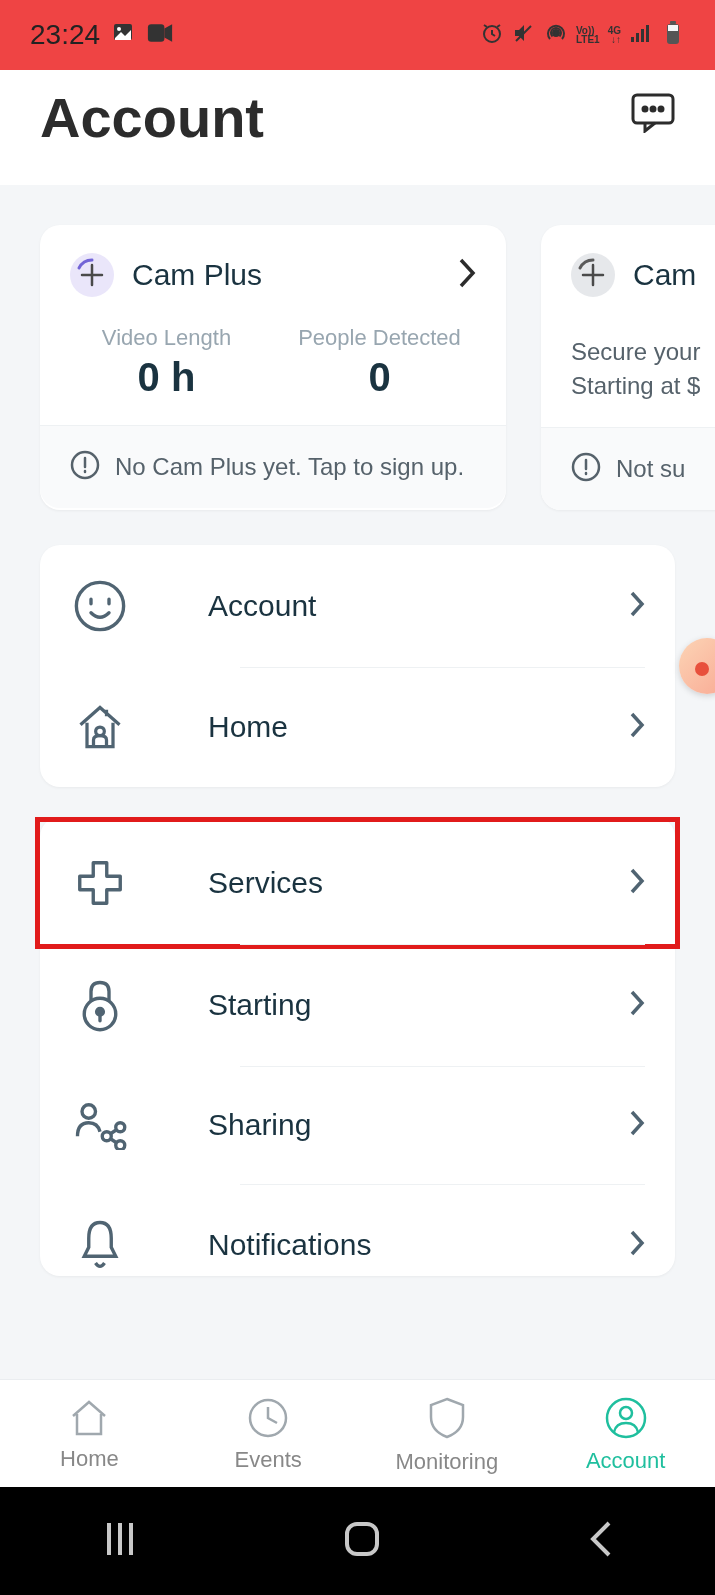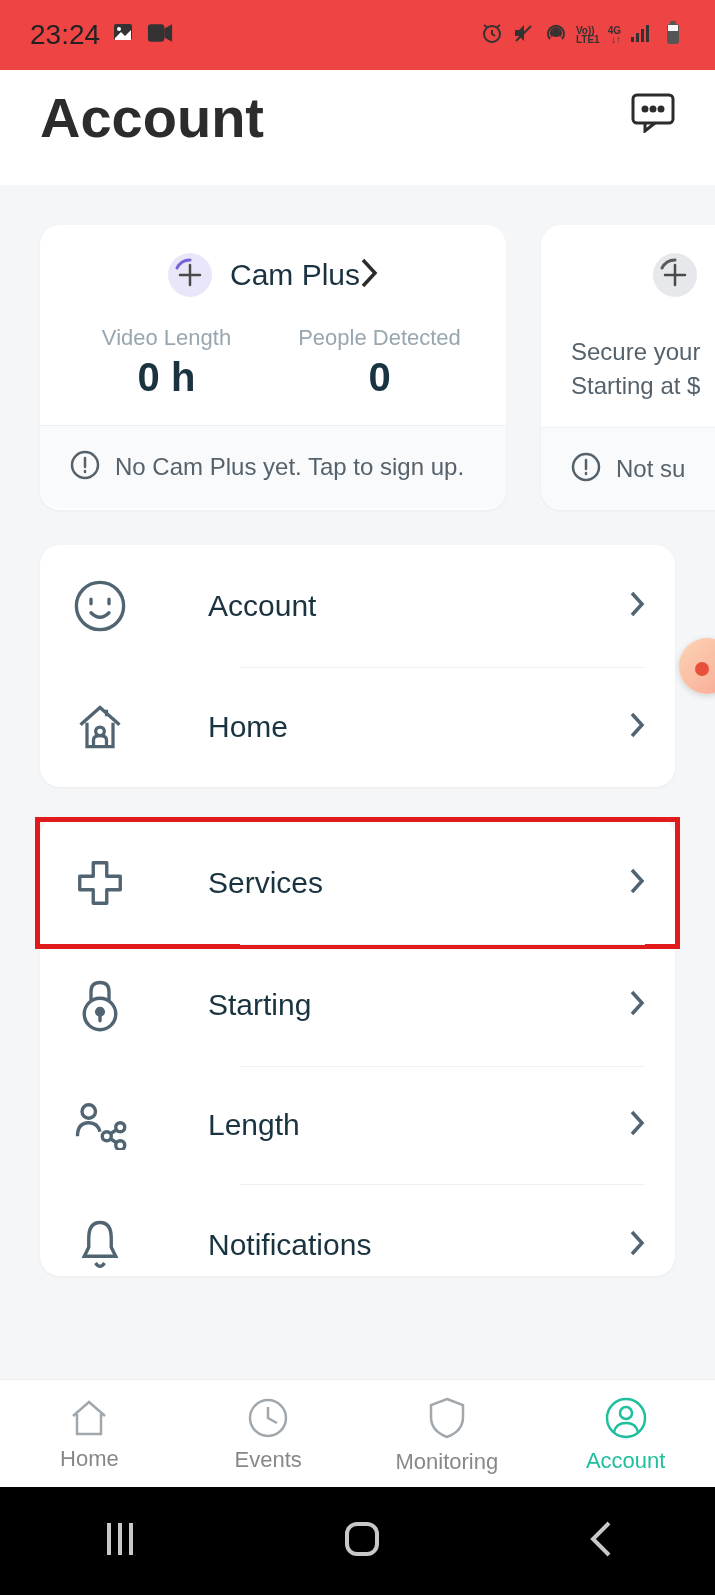--- a/index.html
+++ b/index.html
@@ -64,21 +64,21 @@
     }
     .card {
       background: #fff;
       border-radius: 20px;
       min-width: 466px;
       box-shadow: 0 1px 3px rgba(0,0,0,0.05);
     }
     .card-header {
       display: flex;
       align-items: center;
-      justify-content: center;
+      justify-content: space-between;
       padding: 28px 30px;
     }
     .card-header-left {
       display: flex;
       align-items: center;
       gap: 18px;
     }
     .plus-icon {
       width: 44px;
       height: 44px;
@@ -427,21 +427,21 @@
       <span class="menu-icon">
         <svg width="54" height="50" viewBox="0 0 48 44" fill="none" stroke="#506472" stroke-width="3">
             <circle cx="14" cy="10" r="6"></circle>
             <path d="M4 32 Q4 20 14 20 Q22 20 24 28"></path>
             <circle cx="30" cy="32" r="4"></circle>
             <circle cx="42" cy="24" r="4"></circle>
             <circle cx="42" cy="40" r="4"></circle>
             <path d="M33 30 L39 26 M33 34 L39 38"></path>
           </svg>
       </span>
-      <span class="menu-label">Length</span>
+      <span class="menu-label">Sharing</span>
       <span class="chevron-right"><svg width="16" height="28" viewBox="0 0 16 28" fill="none" stroke="#506472" stroke-width="3.5">
             <path d="M3 3 L13 14 L3 25"></path>
           </svg></span>
     </div>
     <div class="menu-item" style="padding-bottom:4px;">
       <span class="menu-icon">
         <svg width="46" height="54" viewBox="0 0 40 48" fill="none" stroke="#506472" stroke-width="3">
             <path d="M20 4 Q10 4 10 18 V26 L6 34 H34 L30 26 V18 Q30 4 20 4 Z"></path>
             <path d="M16 40 Q20 46 24 40"></path>
           </svg>

